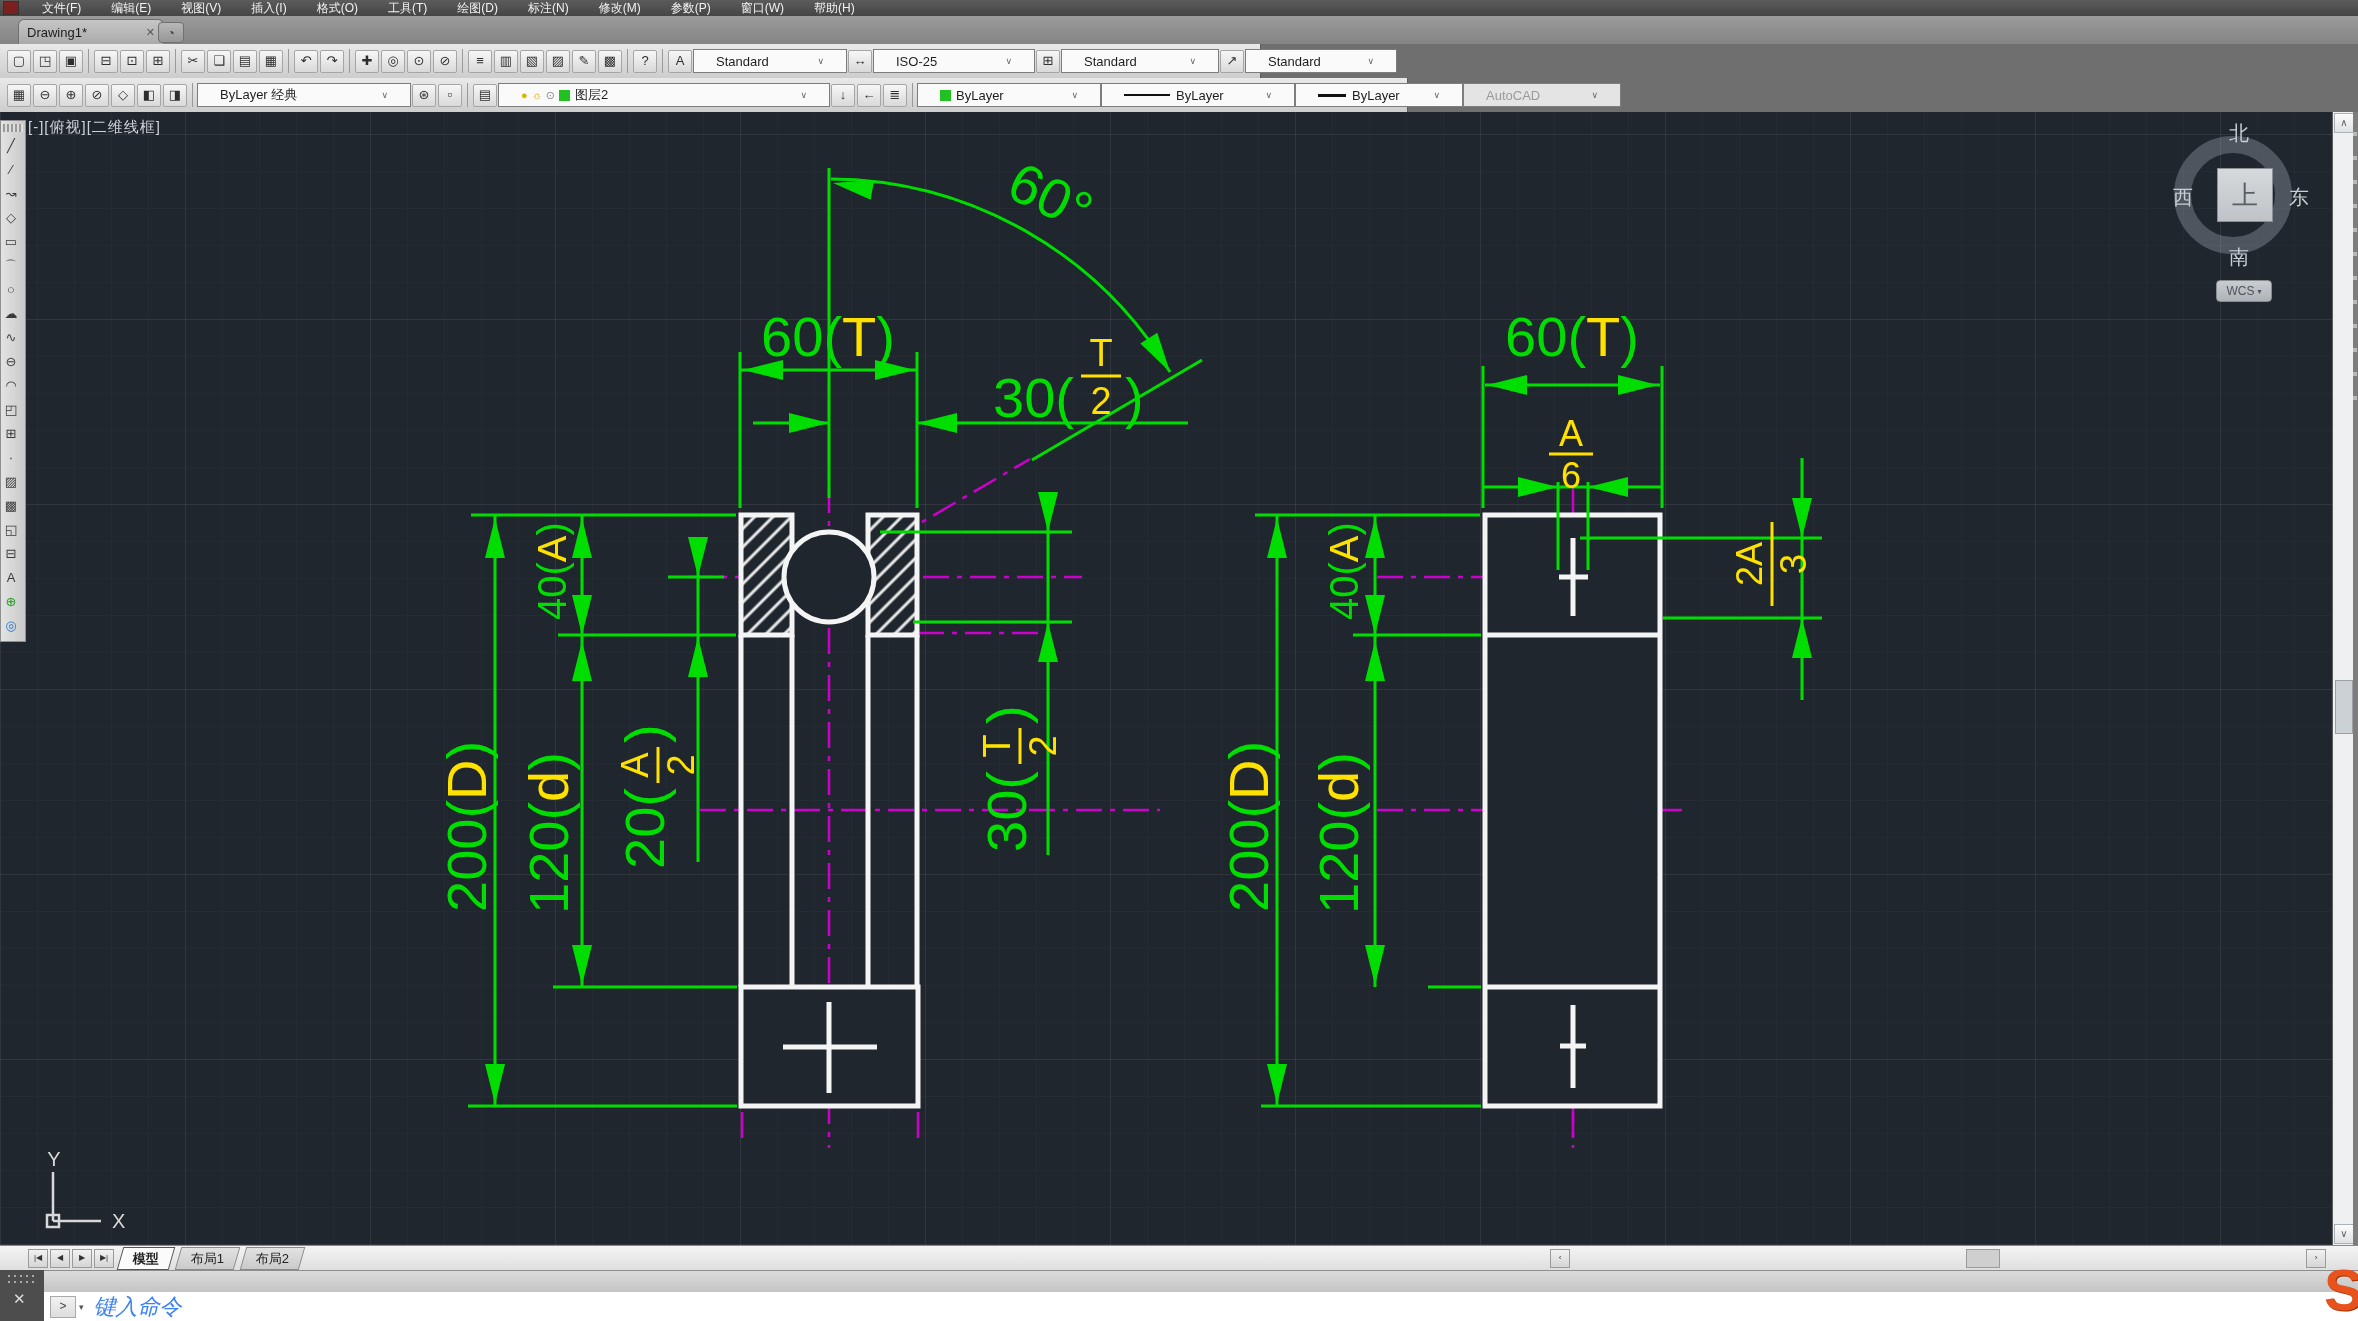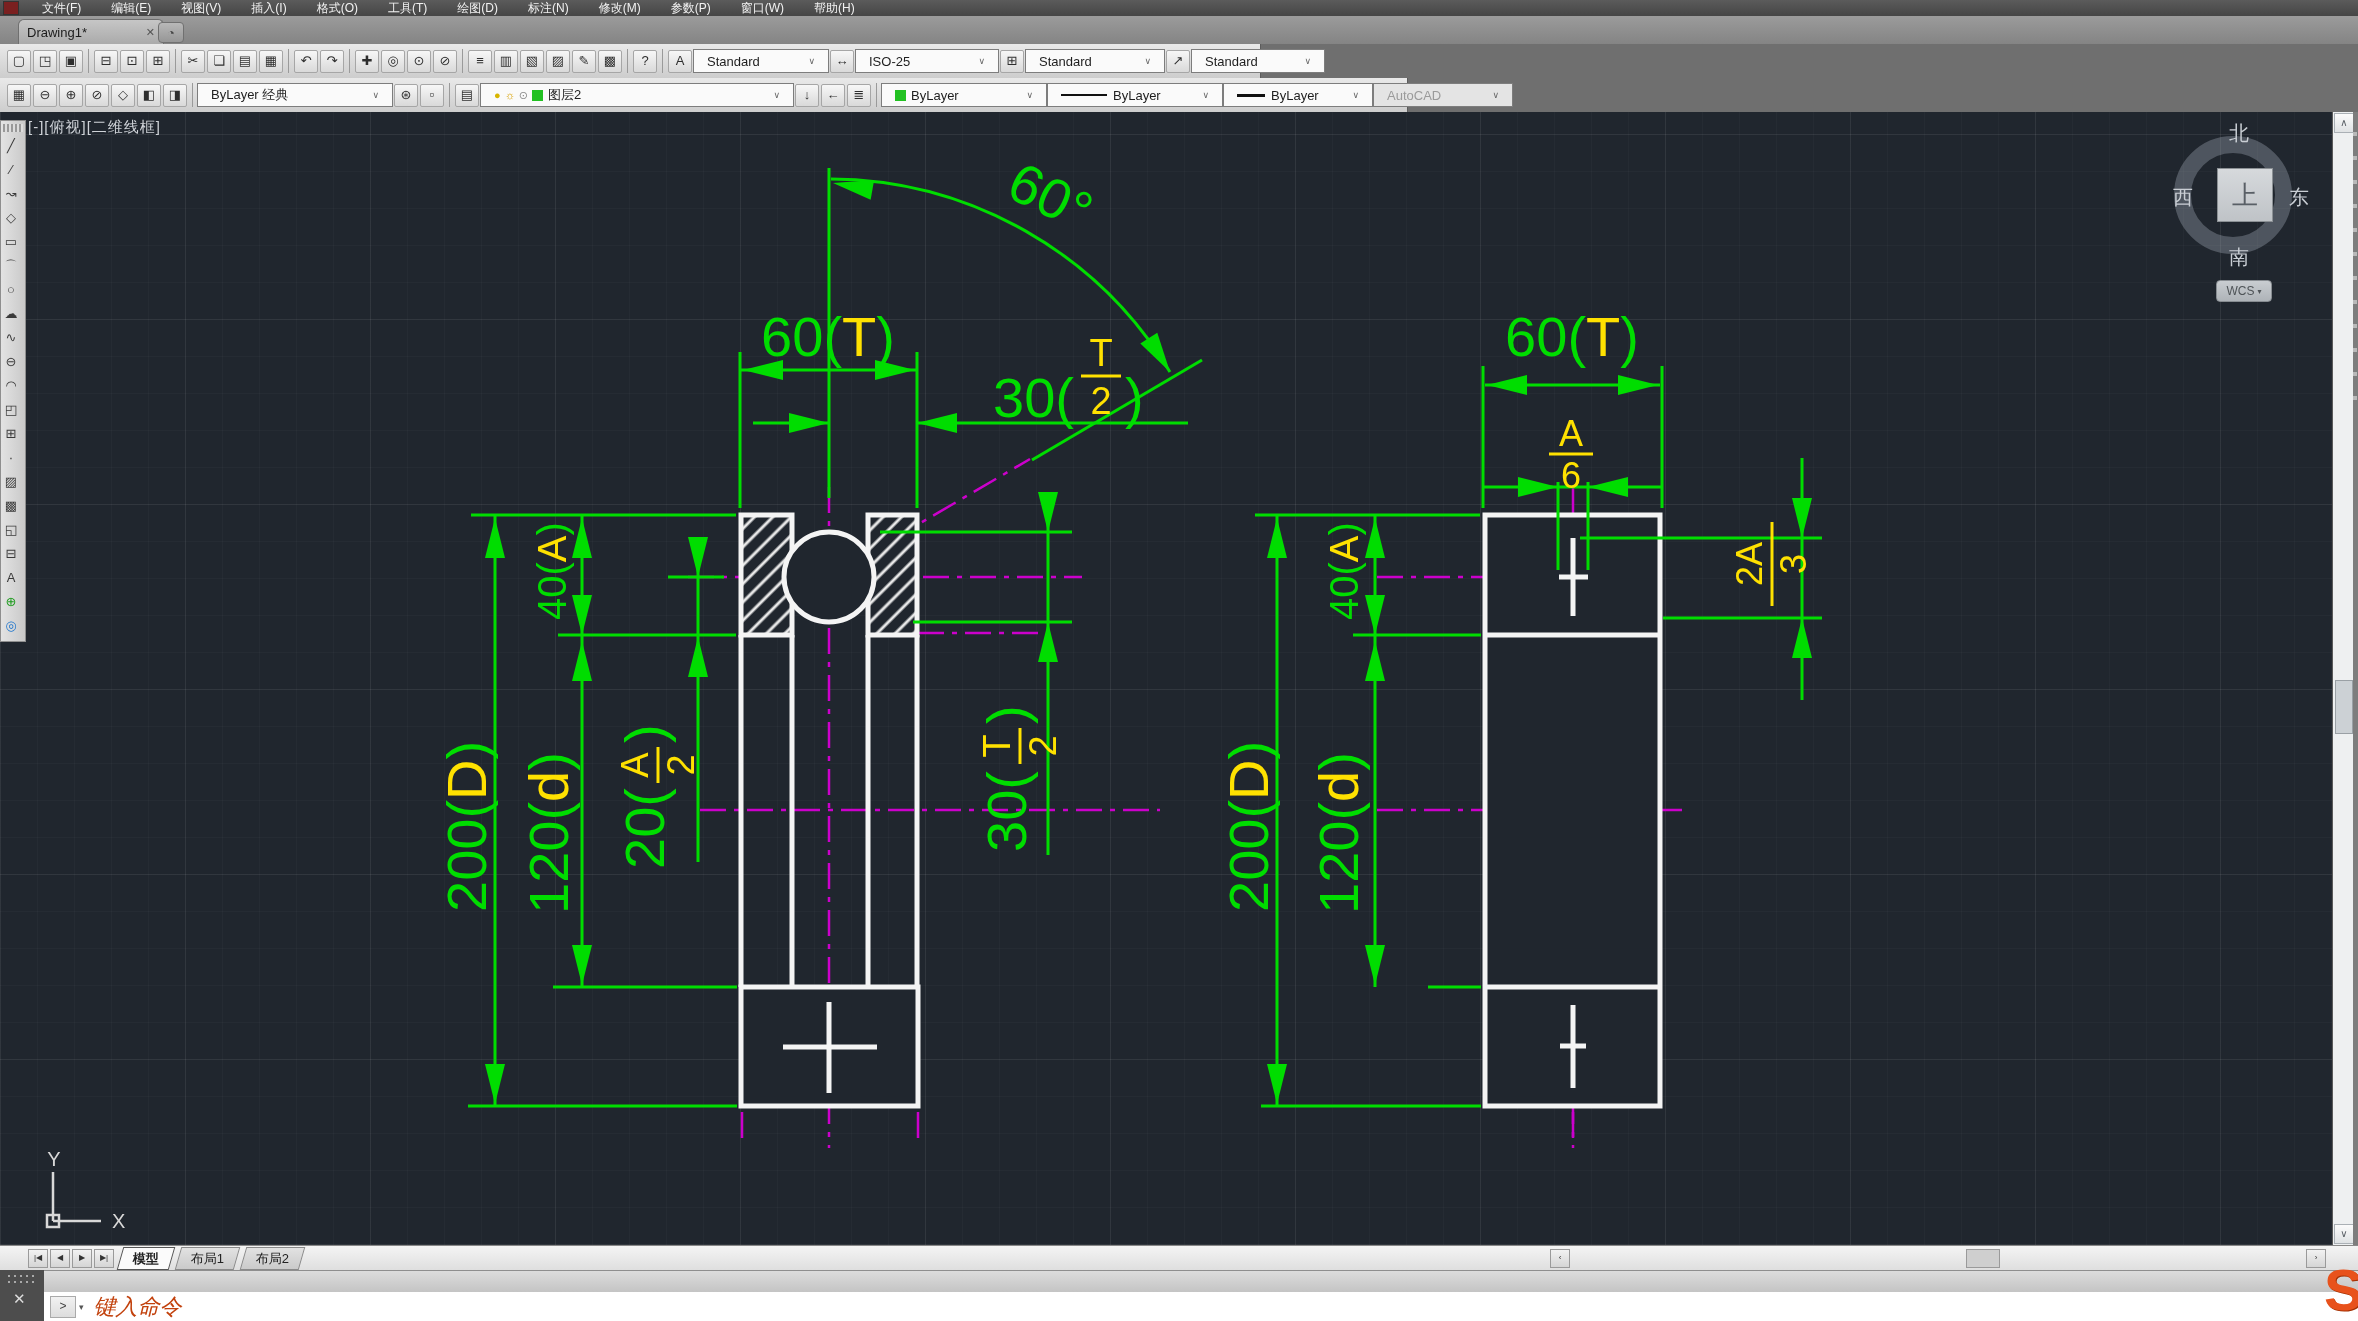--- a/index.html
+++ b/index.html
@@ -22,21 +22,21 @@
           align-items:center;justify-content:center;}
   .toolrow{left:0;width:2358px;height:34px;background:#6f6f6f;}
   #toolrow1{top:44px;} #toolrow2{top:78px;}
   .panelwrap{position:absolute;left:0;top:0;height:34px;display:flex;align-items:center;
              background:linear-gradient(#e9e9e9,#cdcdcd);border-right:1px solid #5c5c5c;padding:0 6px;}
   .icon-btn{width:22px;height:21px;margin:0 1px;border:1px solid #a6a6a6;border-radius:2px;
             background:linear-gradient(#f7f7f7,#d9d9d9);color:#2e2e2e;font-size:13px;line-height:19px;
             text-align:center;flex:none;overflow:hidden;}
   .vsep{width:1px;height:24px;background:#9a9a9a;margin:0 4px;flex:none;}
   .dd{height:22px;background:#fafafa;border:1px solid #7d7d7d;display:flex;align-items:center;
-      font-size:13px;color:#1e1e1e;padding:0 13px;flex:none;}
+      font-size:13px;color:#1e1e1e;padding:0 22px;flex:none;}
   .dd .car{margin-left:auto;color:#666;font-size:9px;padding-left:6px;}
   .chip{width:11px;height:11px;display:inline-block;margin-right:5px;flex:none;}
   .ltline{display:inline-block;width:46px;border-top:2px solid #111;margin-right:6px;}
   .mini{font-size:11px;margin-right:4px;flex:none;}
   
   #canvasarea{left:0;top:112px;width:2358px;height:1133px;background-color:#20262e;
     background-image:
       repeating-linear-gradient(90deg, rgba(255,255,255,0.055) 0 1px, transparent 1px 185px),
       repeating-linear-gradient(0deg,  rgba(255,255,255,0.055) 0 1px, transparent 1px 185px),
       repeating-linear-gradient(90deg, rgba(255,255,255,0.022) 0 1px, transparent 1px 37px),
@@ -80,21 +80,21 @@
   #gripdots{position:absolute;left:7px;top:4px;width:30px;height:11px;
             background:repeating-radial-gradient(circle at 2px 2px, #a9a9a9 0 1.2px, transparent 1.3px 100%) ;
             background-size:6px 6px;}
   #cmdclose{position:absolute;left:13px;top:20px;color:#ddd;font-size:15px;}
   #graybar{left:44px;top:1270px;width:2314px;height:22px;background:linear-gradient(#dcdcdc,#c3c3c3);
            border-top:1px solid #8e8e8e;}
   #cmdarea{left:44px;top:1292px;width:2314px;height:29px;background:#fff;display:flex;align-items:center;}
   #cmdicon{width:24px;height:20px;border:1px solid #aaa;background:linear-gradient(#f2f2f2,#ddd);
            margin-left:6px;color:#444;font-size:12px;text-align:center;line-height:19px;}
   #cmdcaret{color:#555;font-size:9px;margin:0 10px 0 3px;}
-  #cmdtext{font-style:italic;color:#c2410c;font-size:22px;}
+  #cmdtext{font-style:italic;color:#3b82f6;font-size:22px;}
   #watermark{left:2324px;top:1256px;color:#e8521c;font-size:58px;font-weight:bold;
              text-shadow:1px 1px 0 #a33104;}
   
   text{font-family:"Liberation Sans","DejaVu Sans",sans-serif;}
   .tg{fill:#00dd00;} .ty{fill:#ffe100;}
   .big{font-size:56px;} .small{font-size:40px;} .fr{font-size:38px;} .fr2{font-size:36px;}
   .fbar{stroke:#ffe100;stroke-width:3;}
   .gl{stroke:#00dd00;stroke-width:3;fill:none;}
   .ml{stroke:#cc00cc;stroke-width:2.5;fill:none;stroke-dasharray:26 8 5 8;}
   .wg{stroke:#f4f4f4;stroke-width:5;fill:none;}

